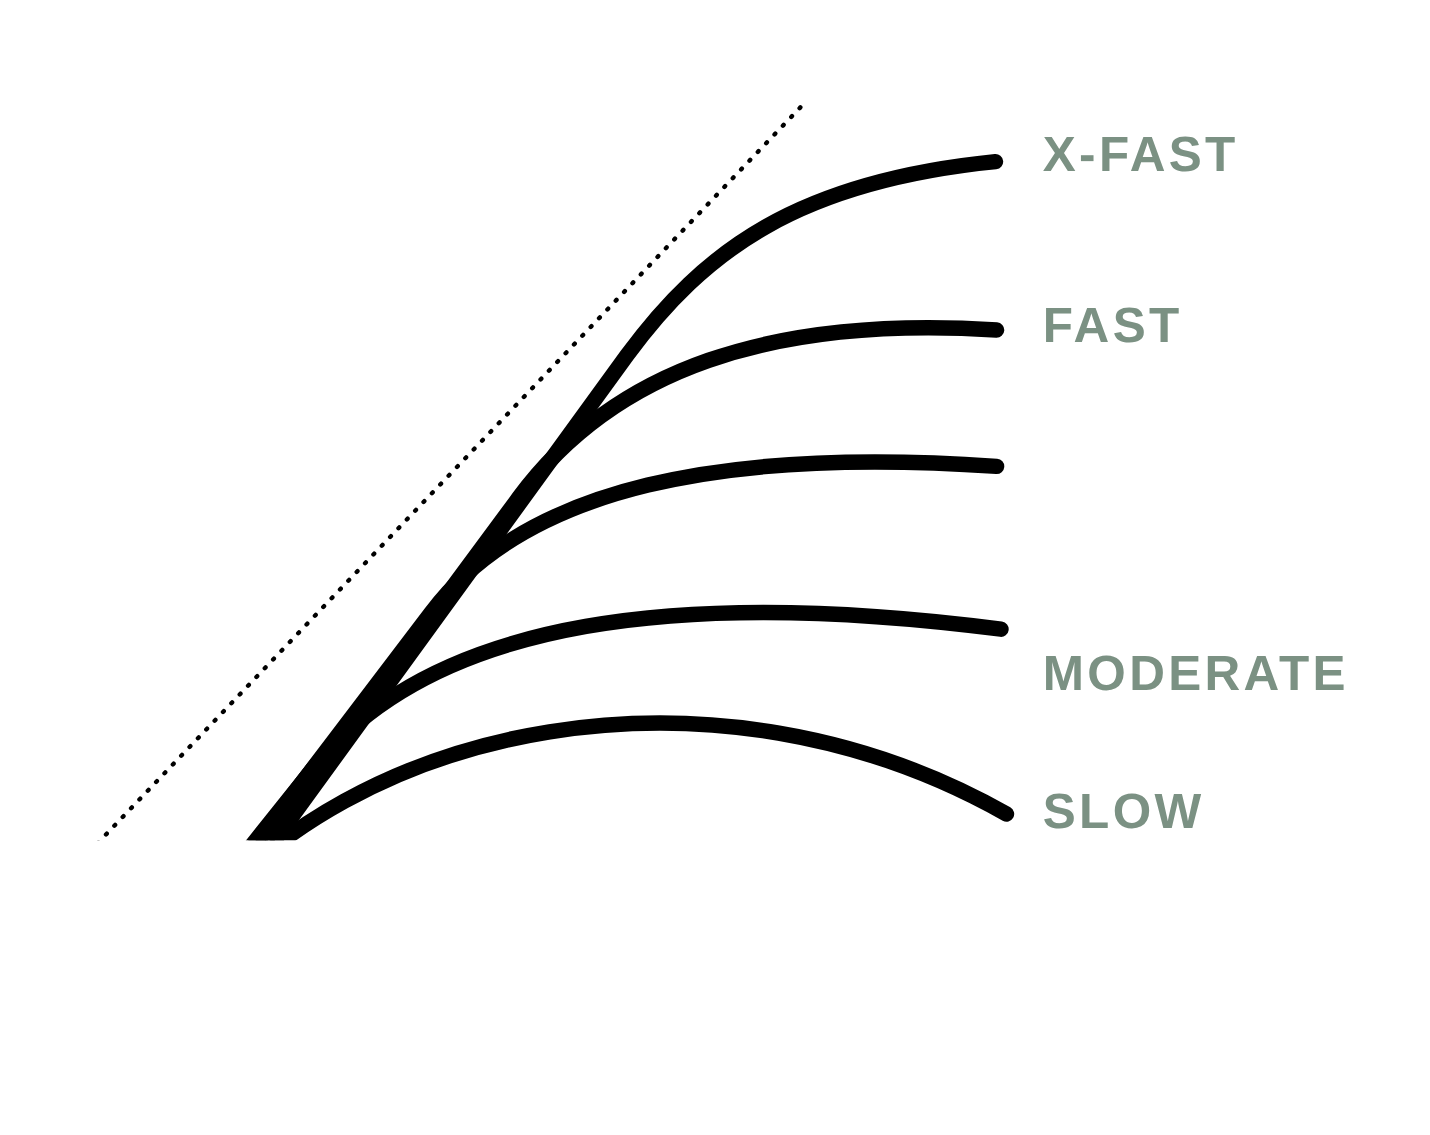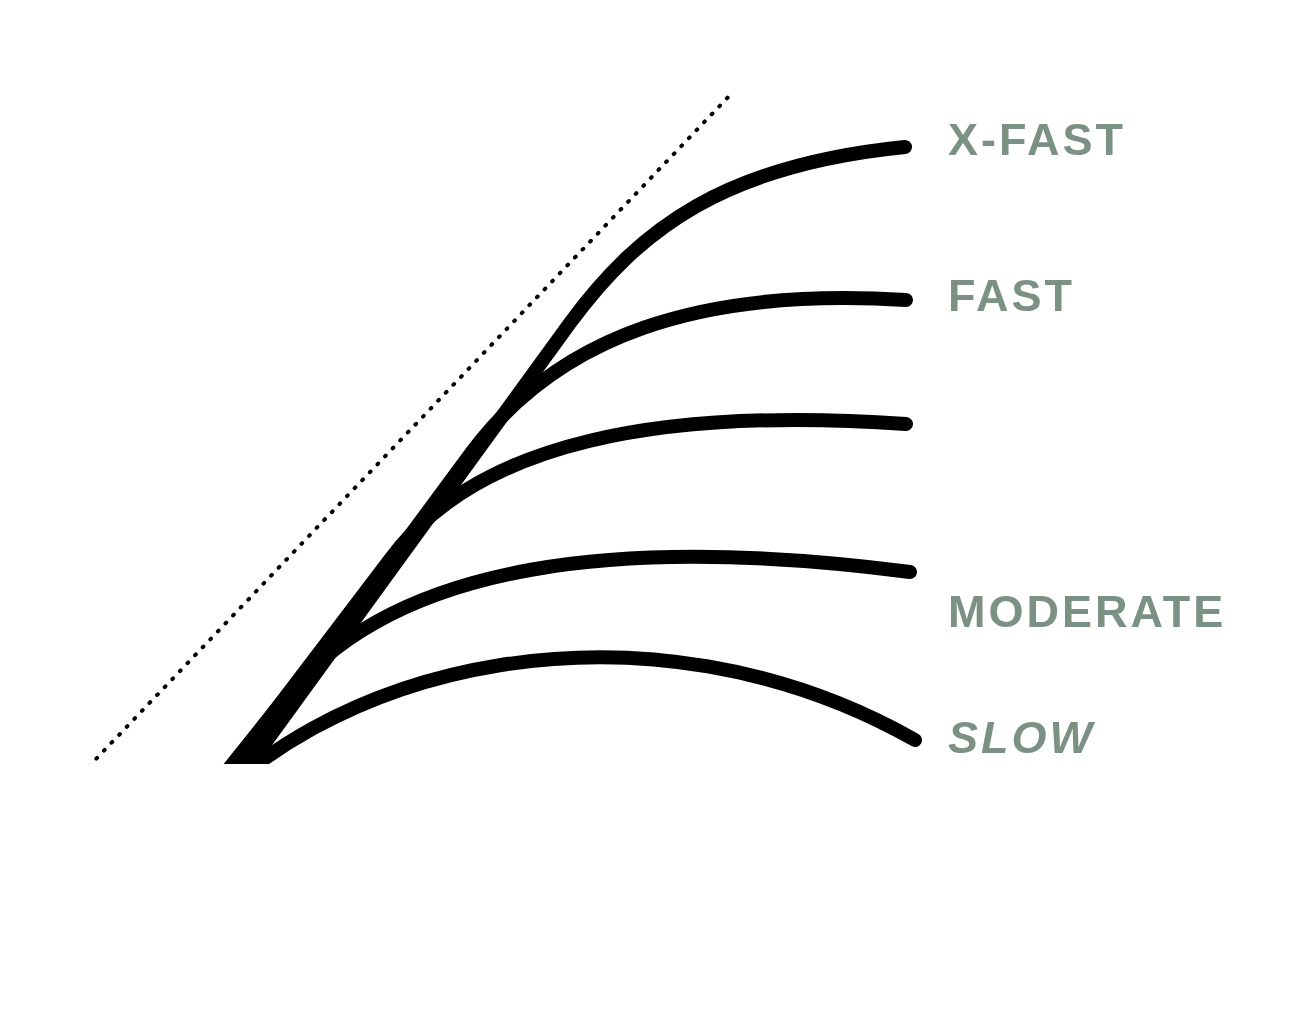--- a/index.html
+++ b/index.html
@@ -51,21 +51,21 @@
     font-weight:700;
     letter-spacing:3px;
     color:var(--label-color);
     white-space:nowrap;
     user-select:none;
   }
   .label-x-fast{top:114px;}
   .label-fast{top:270px;}
   .label-mod-fast{top:398px;}
   .label-moderate{top:546px;margin-top:40px;}
-  .label-slow{top:712px;font-style:italic;}
+  .label-slow{top:712px;}
 </style>
 </head>
 <body>
 
 <div class="stage">
 
   <svg class="diagram-svg" viewBox="0 0 1300 1032" aria-hidden="true">
 
     <line class="reference-line" x1="-10" y1="870" x2="732" y2="93"></line>
 

